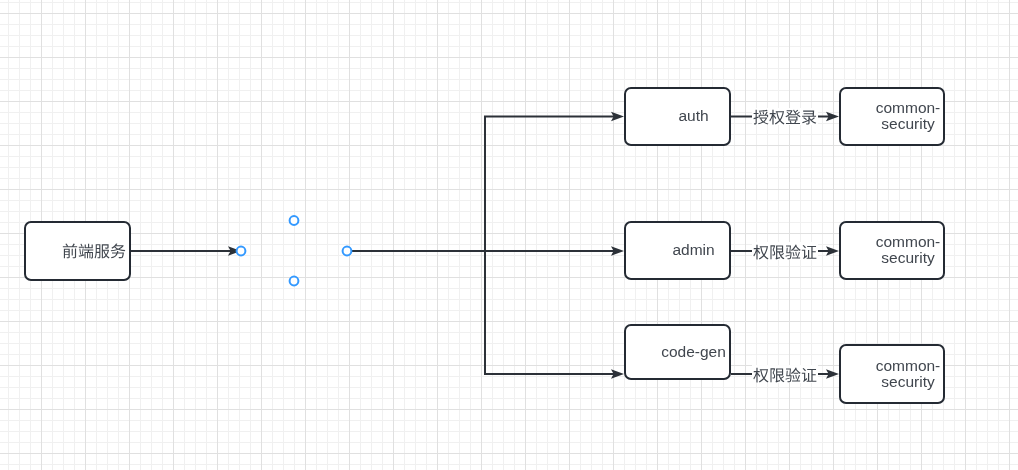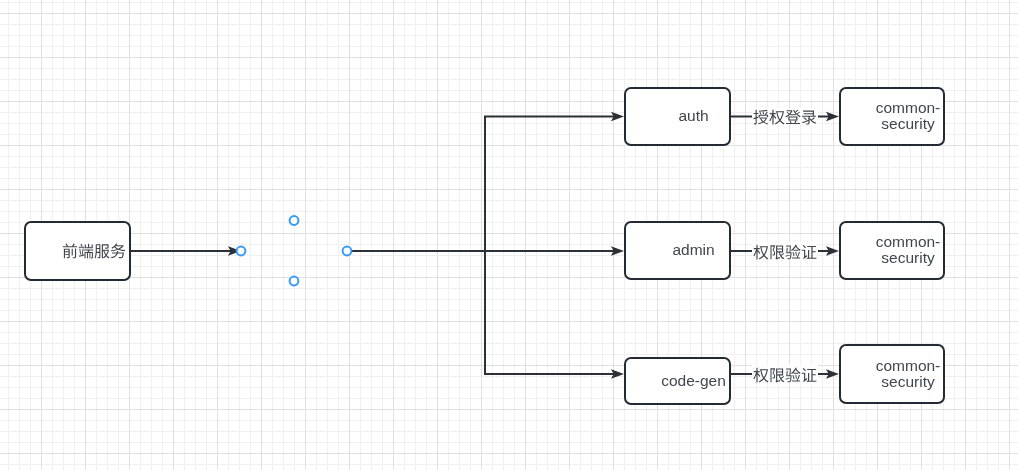--- a/index.html
+++ b/index.html
@@ -133,21 +133,21 @@
           <path d="M108 803V444C108 296 102 95 34 -46C52 -52 82 -69 95 -81C141 14 161 140 170 259H329V11C329 -4 323 -8 310 -8C297 -9 255 -9 209 -8C219 -28 228 -61 230 -80C298 -80 338 -79 364 -66C390 -54 399 -31 399 10V803ZM176 733H329V569H176ZM176 499H329V330H174C175 370 176 409 176 444ZM858 391C836 307 801 231 758 166C711 233 675 309 648 391ZM487 800V-80H558V391H583C615 287 659 191 716 110C670 54 617 11 562 -19C578 -32 598 -57 606 -74C661 -42 713 1 759 54C806 -2 860 -48 921 -81C933 -63 954 -37 970 -23C907 7 851 53 802 109C865 198 914 311 941 447L897 463L884 460H558V730H839V607C839 595 836 592 820 591C804 590 751 590 690 592C700 574 711 548 714 528C790 528 841 528 872 538C904 549 912 569 912 606V800Z" transform="translate(2000,0) scale(1,-1)" fill="currentColor"></path>
           <path d="M446 381C442 345 435 312 427 282H126V216H404C346 87 235 20 57 -14C70 -29 91 -62 98 -78C296 -31 420 53 484 216H788C771 84 751 23 728 4C717 -5 705 -6 684 -6C660 -6 595 -5 532 1C545 -18 554 -46 556 -66C616 -69 675 -70 706 -69C742 -67 765 -61 787 -41C822 -10 844 66 866 248C868 259 870 282 870 282H505C513 311 519 342 524 375ZM745 673C686 613 604 565 509 527C430 561 367 604 324 659L338 673ZM382 841C330 754 231 651 90 579C106 567 127 540 137 523C188 551 234 583 275 616C315 569 365 529 424 497C305 459 173 435 46 423C58 406 71 376 76 357C222 375 373 406 508 457C624 410 764 382 919 369C928 390 945 420 961 437C827 444 702 463 597 495C708 549 802 619 862 710L817 741L804 737H397C421 766 442 796 460 826Z" transform="translate(3000,0) scale(1,-1)" fill="currentColor"></path>
         </svg></span>
   </div>
   <div class="node" style="left: 624px; top: 86.5px; width: 107px; height: 59.5px;">
     <span class="node-label">auth</span>
   </div>
   <div class="node" style="left: 624px; top: 220.5px; width: 107px; height: 59.5px;">
     <span class="node-label">admin</span>
   </div>
-  <div class="node" style="left: 624px; top: 357px; width: 107px; height: 48px;">
+  <div class="node" style="left: 624px; top: 324px; width: 107px; height: 56px;">
     <span class="node-label">code-gen</span>
   </div>
   <div class="node" style="left: 839px; top: 86.5px; width: 106px; height: 59.5px;">
     <span class="node-label">common-
 security</span>
   </div>
   <div class="node" style="left: 839px; top: 220.5px; width: 106px; height: 59.5px;">
     <span class="node-label">common-
 security</span>
   </div>

